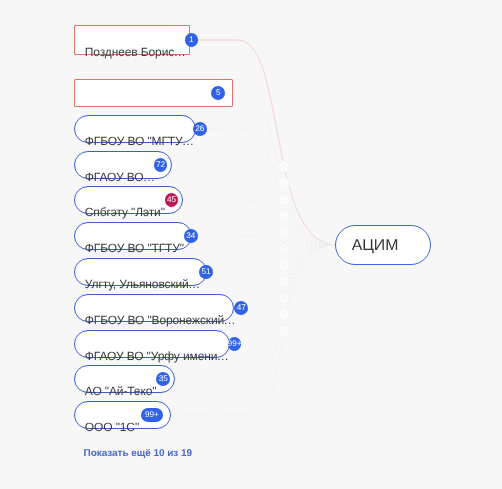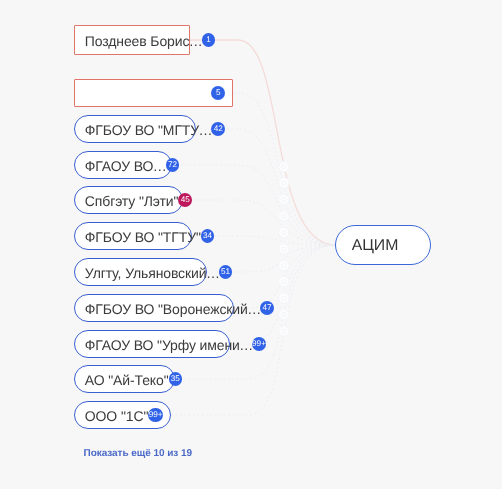--- a/index.html
+++ b/index.html
@@ -10,21 +10,21 @@
     font-family:"Liberation Sans","DejaVu Sans",sans-serif;
     -webkit-font-smoothing:antialiased;
     text-rendering:geometricPrecision;
   }
   #canvas{position:relative;width:502px;height:489px;background:#f7f7f8;}
   #edges{position:absolute;left:0;top:0;}
   .node{position:absolute;display:flex;align-items:center;box-sizing:border-box;background:#ffffff;}
   .node.rect{border-width:1.3px;border-style:solid;border-radius:1px;padding:0 7px 0 9.8px;}
   .node.pill{border-width:1.4px;border-style:solid;border-radius:40px;padding:0 7px 0 9.8px;}
   .ell{font-style:normal;letter-spacing:-1.1px;margin-left:-0.5px;}
-  .nlabel{color:#3b3b3b;font-size:14px;line-height:1;white-space:nowrap;position:relative;top:1px;letter-spacing:-0.12px;}
+  .nlabel{color:#3b3b3b;font-size:12px;line-height:1;white-space:nowrap;position:relative;top:12px;letter-spacing:-0.12px;}
   .badge{display:inline-flex;align-items:center;justify-content:center;
          color:#fff;font-size:8.2px;line-height:1;border-radius:7px;height:13.6px;
          min-width:13.6px;padding:0 4.1px;box-sizing:border-box;margin-left:auto;}
   .badge span{position:relative;top:0.5px;}
   .tnode{position:absolute;display:flex;align-items:center;justify-content:center;
          box-sizing:border-box;background:#ffffff;border:1.6px solid #3b68d8;border-radius:40px;}
   .tlabel{font-size:15.8px;line-height:1;letter-spacing:0;position:relative;left:-8px;top:1px;}
   .morelink{position:absolute;font-size:10px;font-weight:bold;white-space:nowrap;line-height:1;text-decoration:none;letter-spacing:-0.05px;}
 </style>
 </head>
@@ -96,21 +96,21 @@
         </span>
       </div>
       <div class="node rect" style="left: 74px; top: 79px; width: 159px; height: 28px; border-color: rgb(224, 115, 106);">
         <span class="badge" style="background: rgb(49, 99, 232);">
           <span>5</span>
         </span>
       </div>
       <div class="node pill" style="left: 74px; top: 115px; width: 122px; height: 28px; border-color: rgb(58, 95, 208);">
         <span class="nlabel">ФГБОУ ВО "МГТУ<i class="ell">…</i></span>
         <span class="badge" style="background: rgb(49, 99, 232);">
-          <span>42</span>
+          <span>26</span>
         </span>
       </div>
       <div class="node pill" style="left: 74px; top: 151px; width: 98px; height: 28px; border-color: rgb(58, 95, 208);">
         <span class="nlabel">ФГАОУ ВО<i class="ell">…</i></span>
         <span class="badge" style="background: rgb(49, 99, 232);">
           <span>72</span>
         </span>
       </div>
       <div class="node pill" style="left: 74px; top: 186px; width: 109px; height: 28px; border-color: rgb(58, 95, 208);">
         <span class="nlabel">Спбгэту "Лэти"</span>

